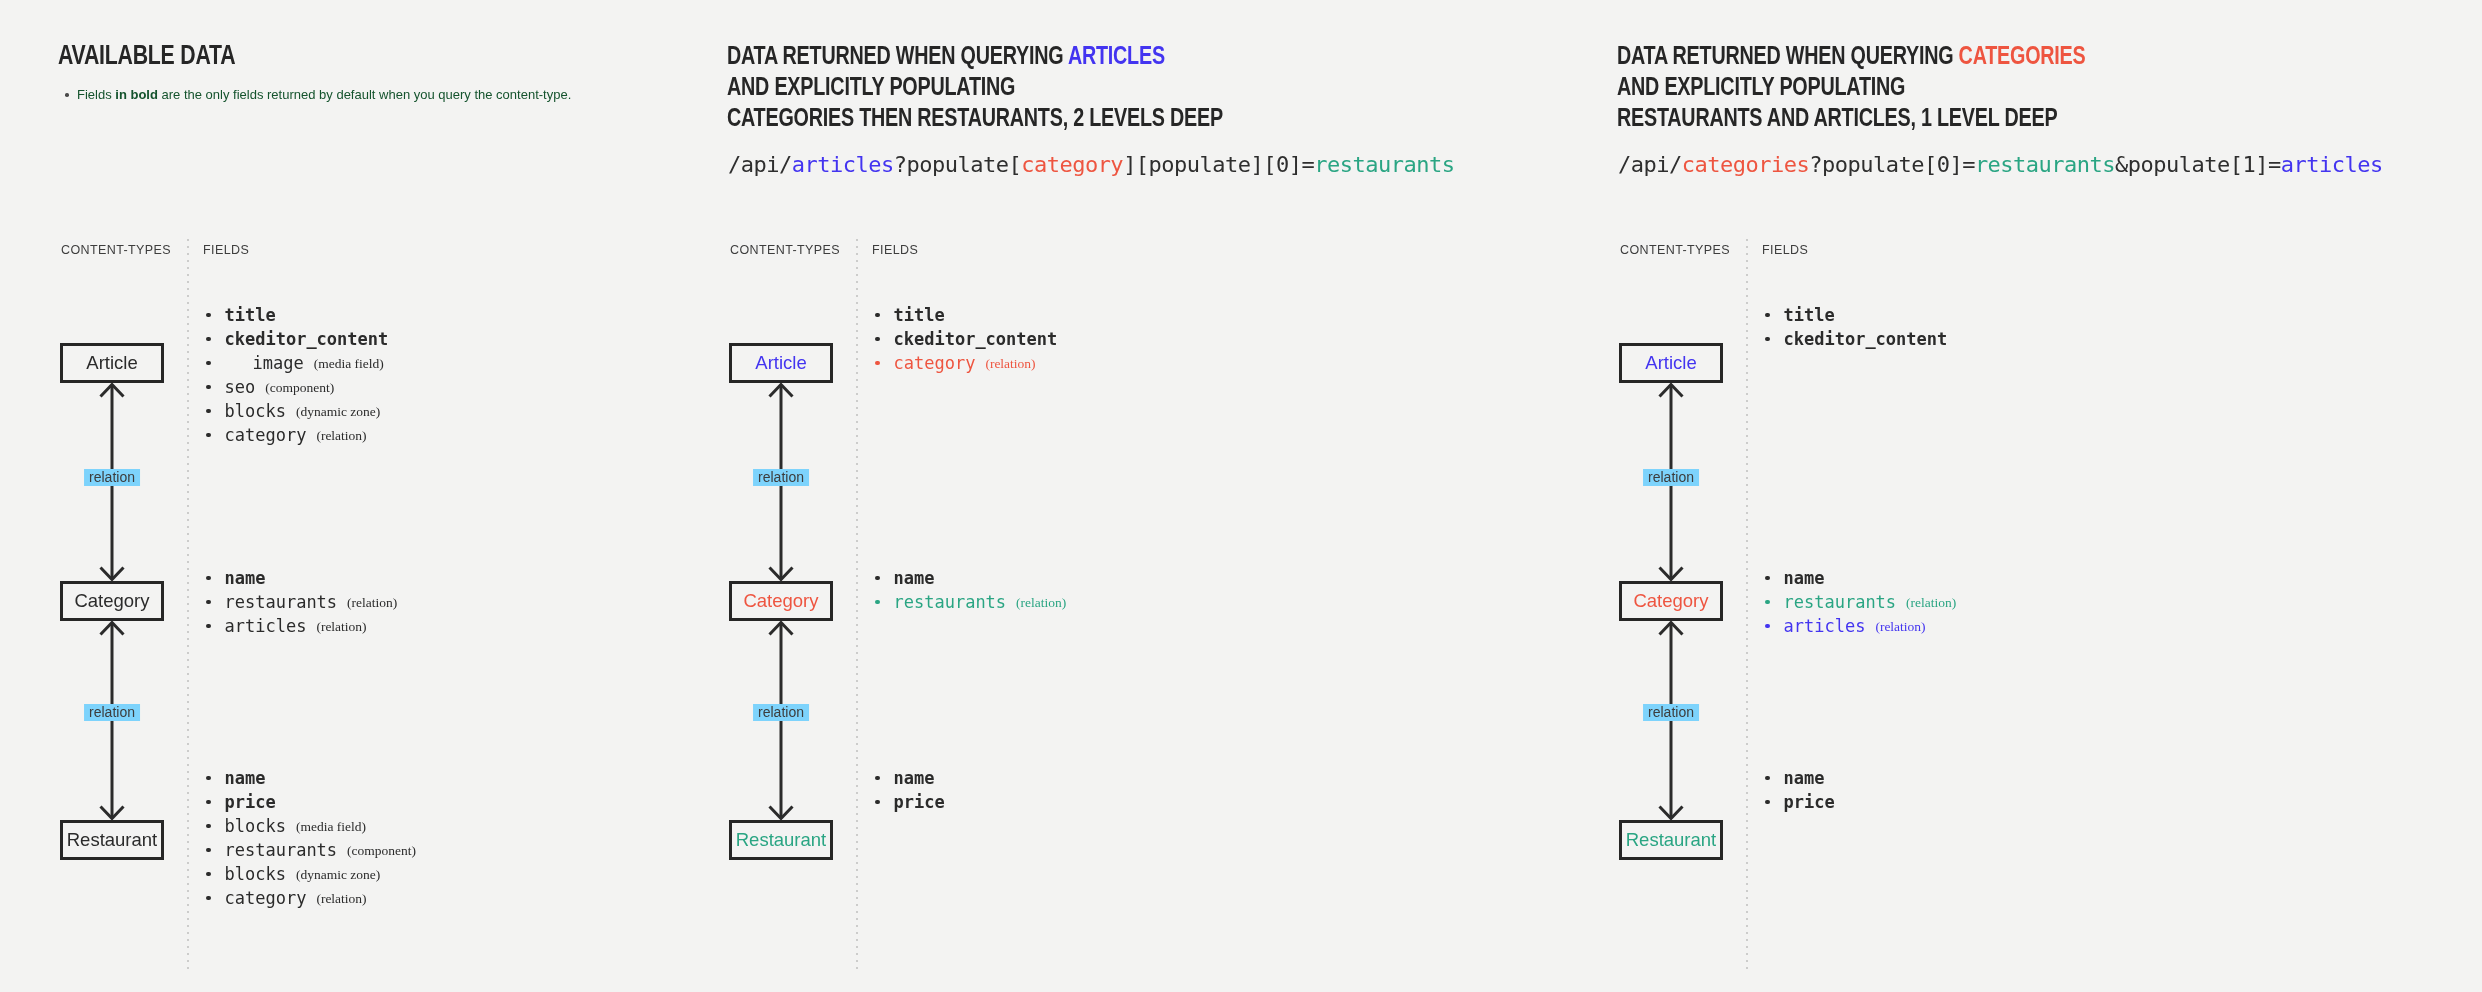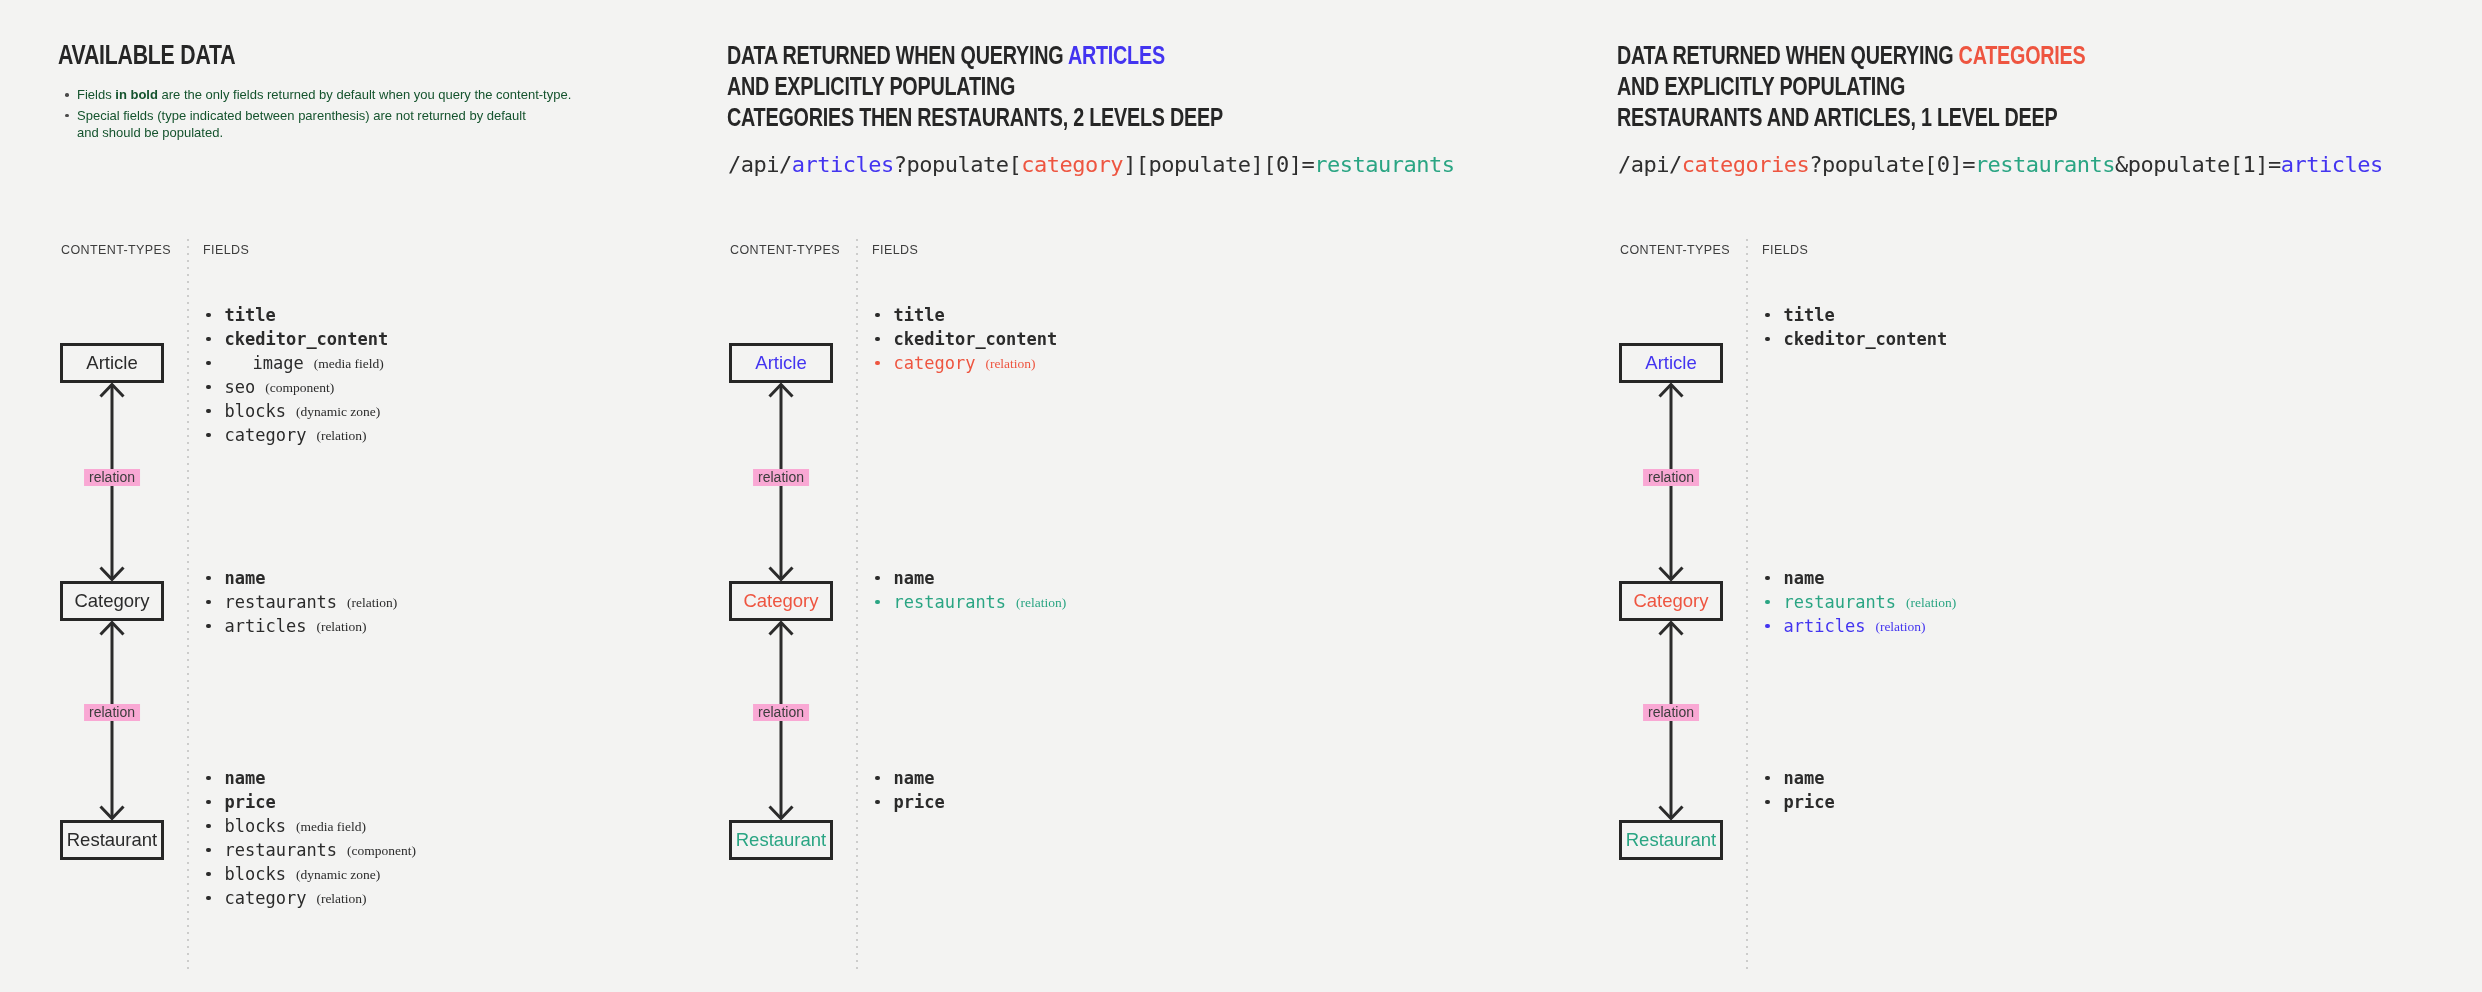--- a/index.html
+++ b/index.html
@@ -55,44 +55,39 @@
   }
   .ct-box{
     position:absolute;left:2px;width:98px;height:34px;
     border:3px solid #262626;background:#f3f3f2;
     display:flex;align-items:center;justify-content:center;
     font-size:18.5px;line-height:1;white-space:nowrap;
   }
   .arrow{position:absolute;left:39px;}
   .rel-label{
     position:absolute;left:54px;transform:translateX(-50%);
-    font-size:14px;line-height:17px;color:#3c3c3c;background:#f9a8d4;
+    font-size:14px;line-height:17px;color:#3c3c3c;background:#7dd3fc;
     padding:0 5px;white-space:nowrap;
   }
   .fields{position:absolute;left:148px;margin:0;padding:0;list-style:none;}
   .frow{height:24px;display:flex;align-items:center;white-space:nowrap;}
   .fdot{width:4.5px;height:4.5px;border-radius:50%;background:#2b2b2b;margin-right:14px;flex:none;}
   .fname{font-family:"DejaVu Sans Mono", monospace;font-size:17px;color:#2b2b2b;}
   .fname.bold{font-weight:700;}
   .ftype{font-size:13.5px;margin-left:10px;color:#2b2b2b;padding-top:1px;font-family:Liberation Serif, serif;}
 </style>
 </head>
 <body>
 
 <section class="panel" id="panel-0">
   <h1 class="big-title">AVAILABLE DATA</h1>
   <ul class="notes">
     <li>
       <span class="note-dot"></span>
       <span>Fields </span><b>in bold</b><span> are the only fields returned by default when you query the content-type.</span>
-    </li>
-    <li>
-      <span class="note-dot"></span>
-      <span class="prewrap">Special fields (type indicated between parenthesis) are not returned by default
-and should be populated.</span>
     </li>
   </ul>
   <div class="diagram">
       <div class="small-label ct-label">CONTENT-TYPES</div>
       <div class="divider"></div>
       <div class="small-label fields-label">FIELDS</div>
       <div class="ct-box" style="top: 331px; color: rgb(43, 43, 43);">
         <span>Article</span>
       </div>
       <div class="arrow" style="top: 371px; left: 39px;"><svg width="30" height="198" viewBox="0 0 30 198">

